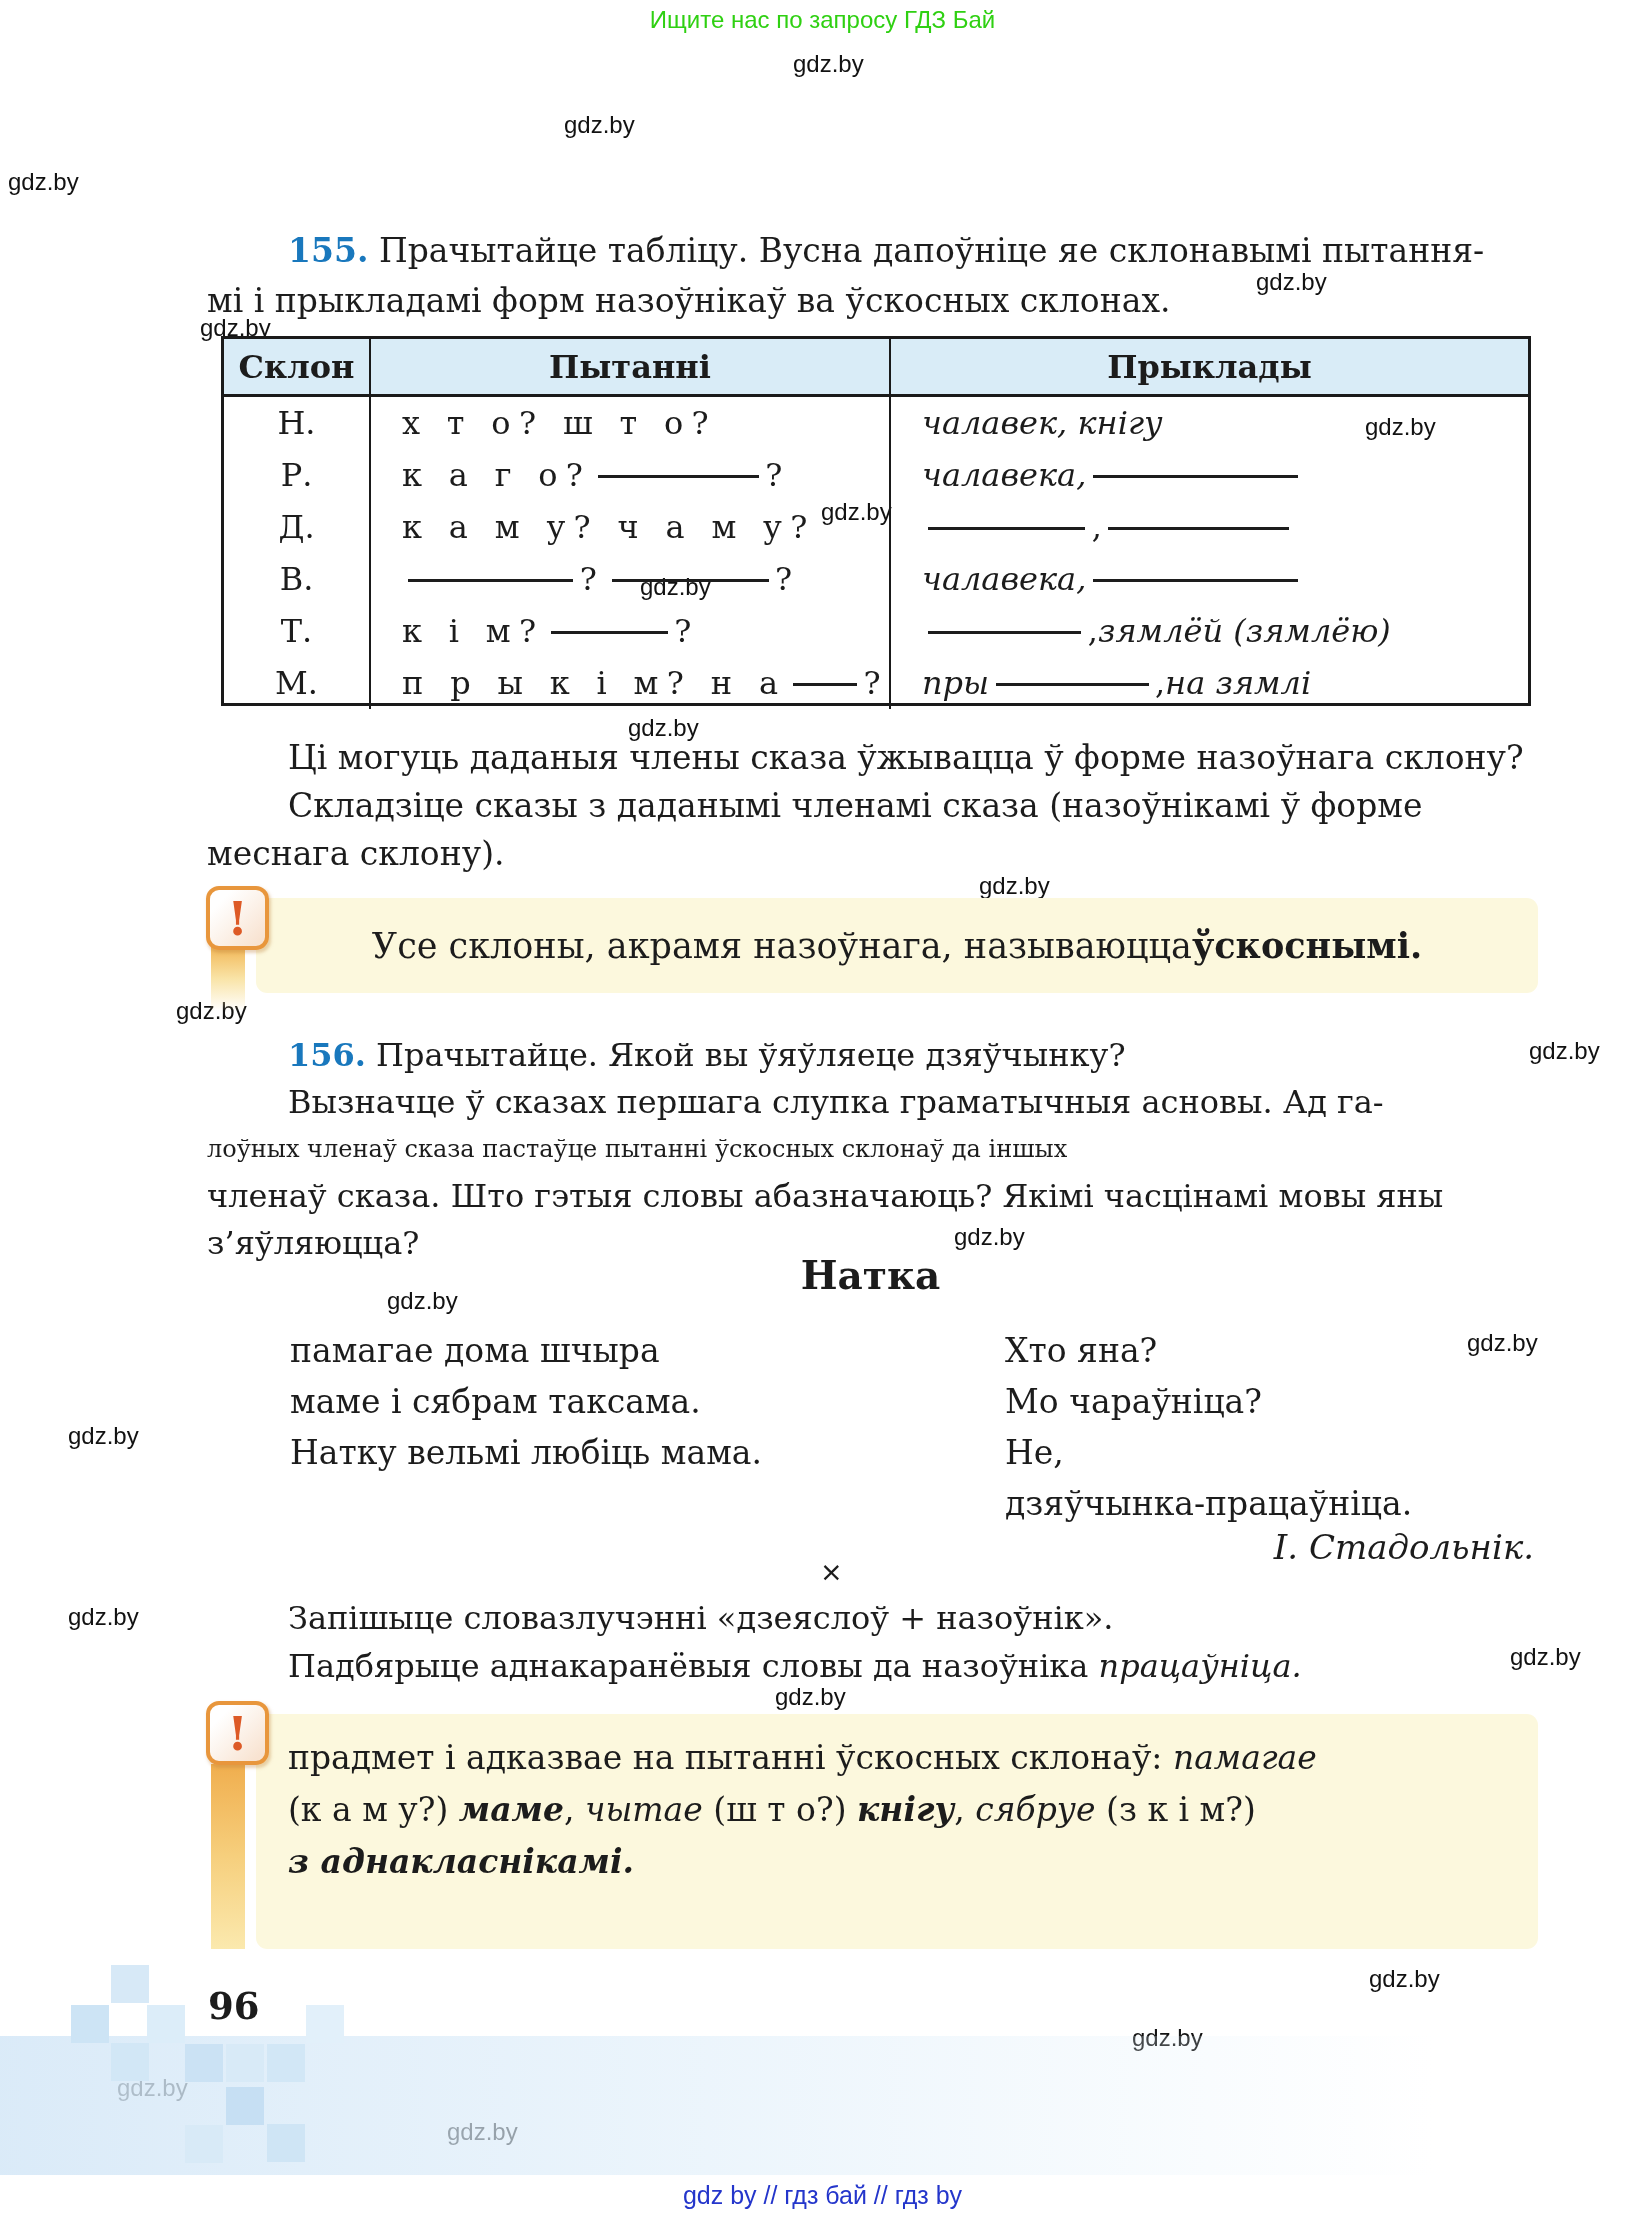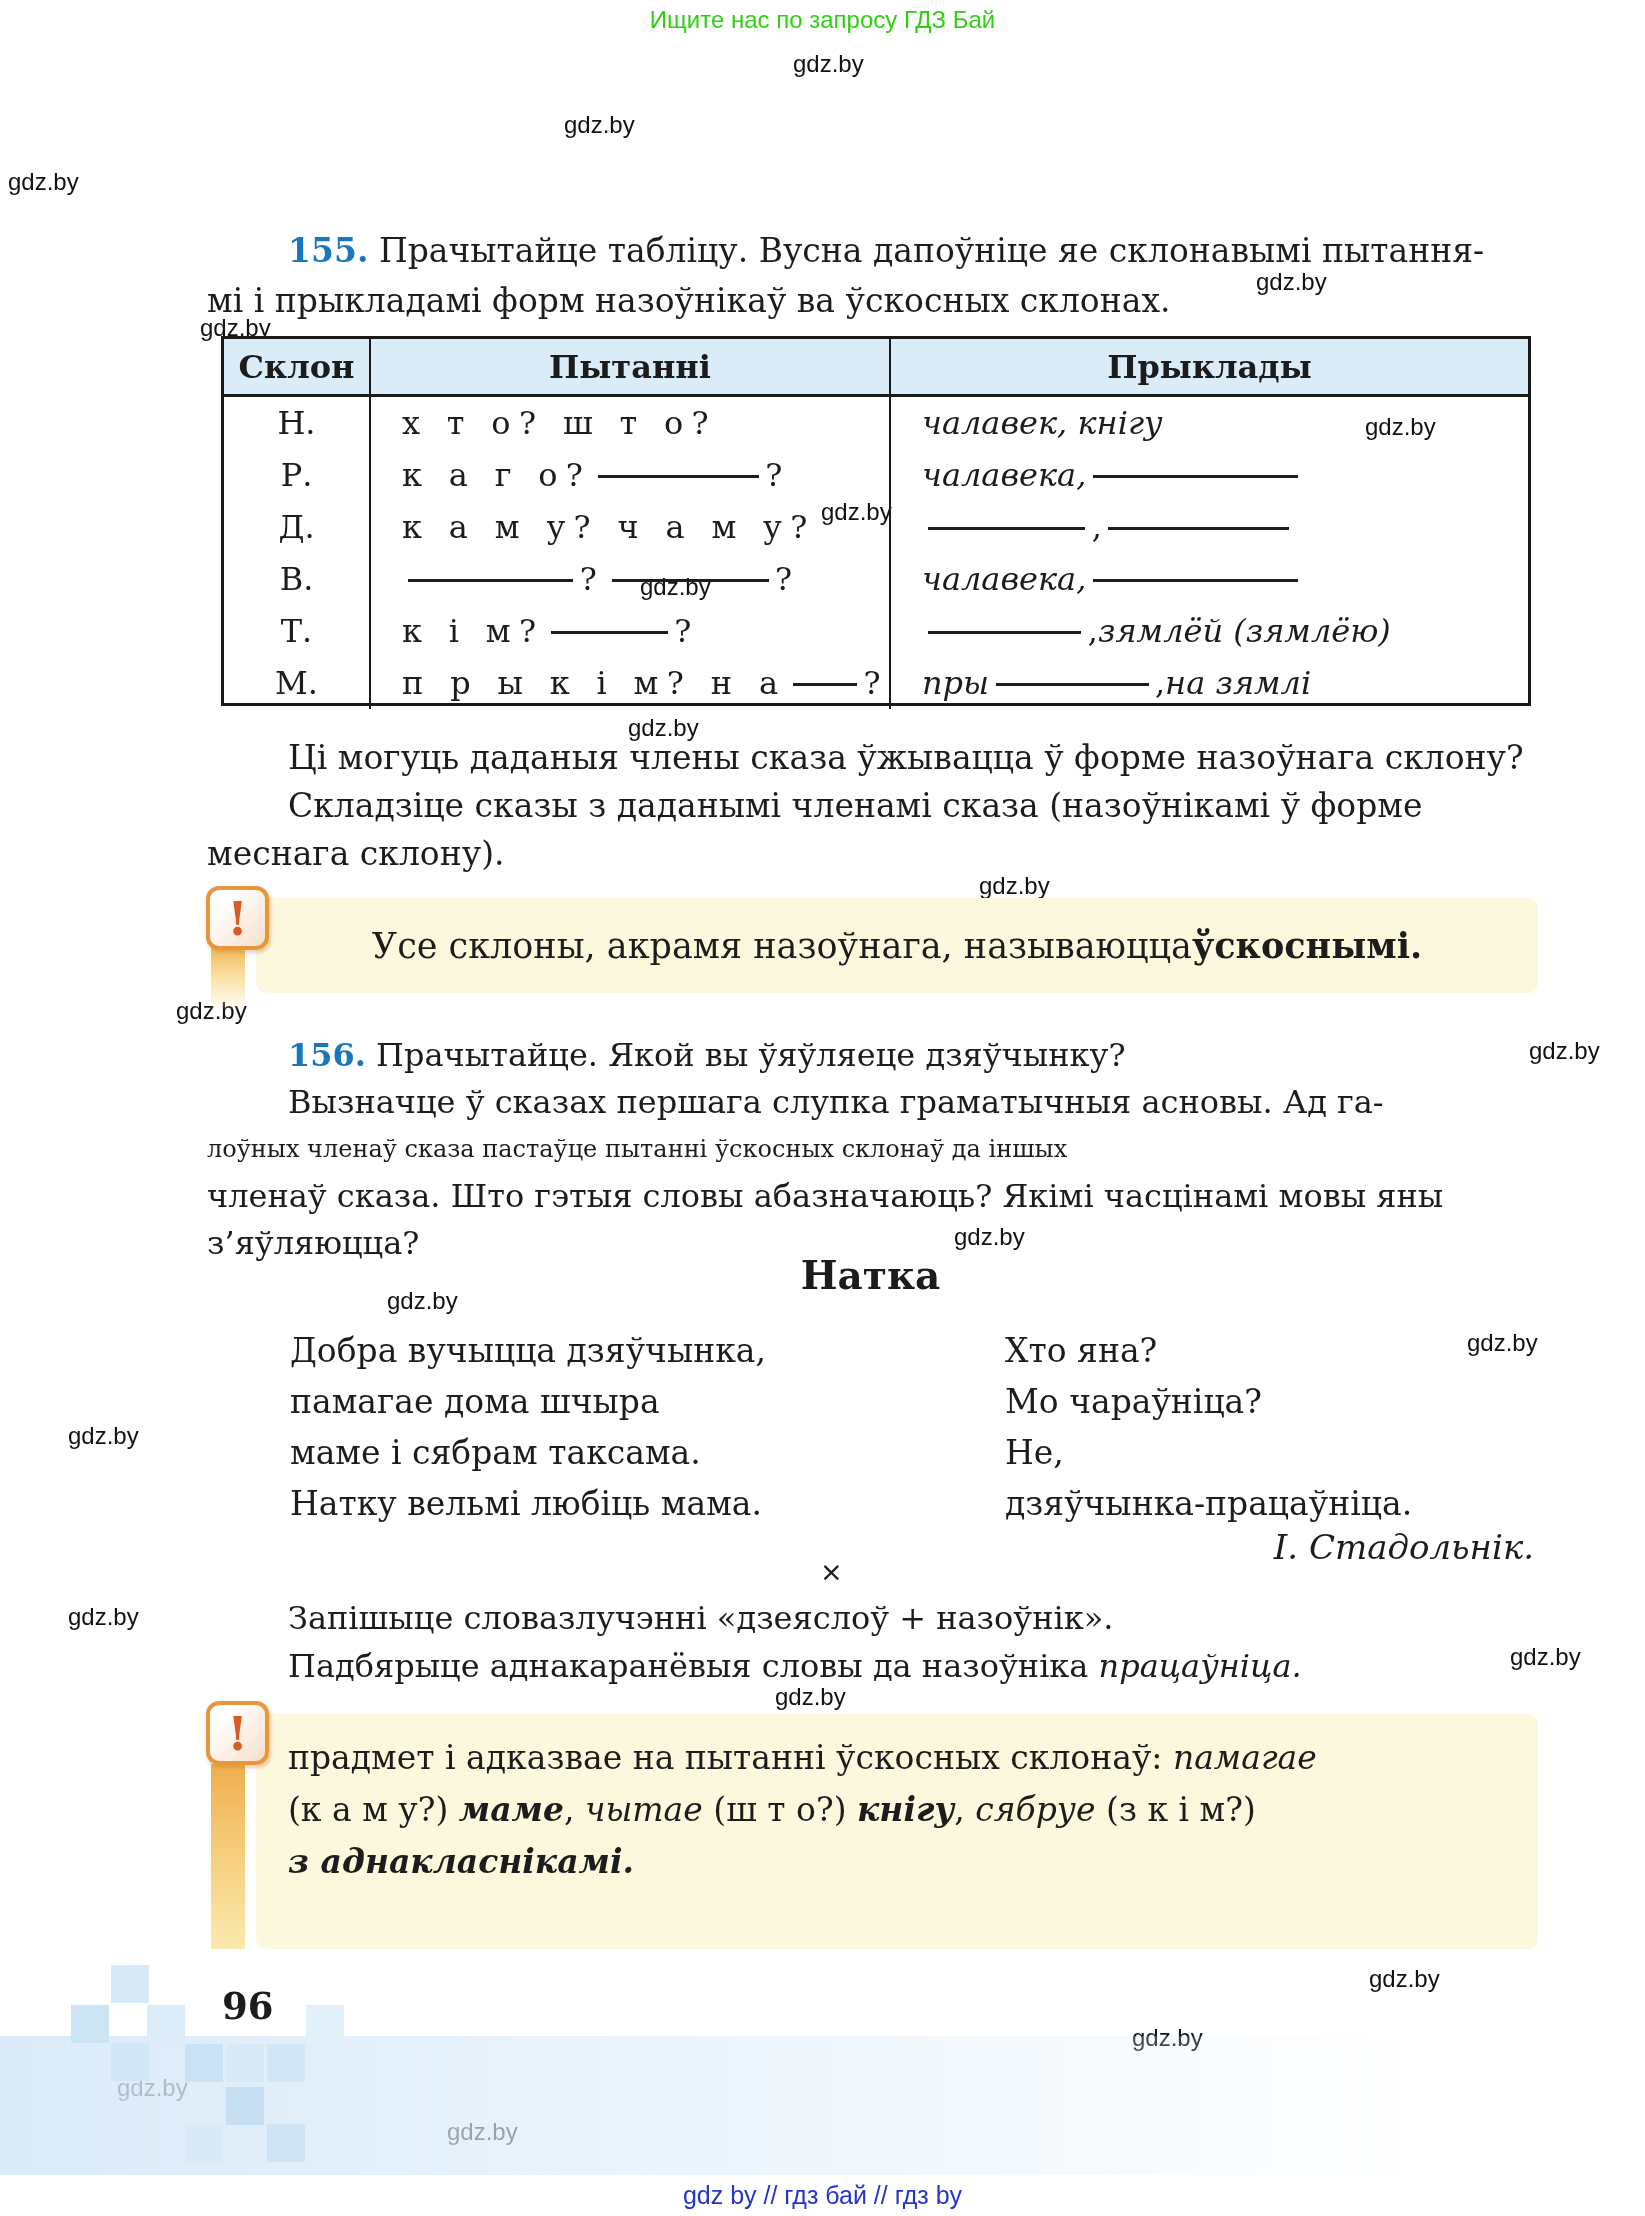--- a/index.html
+++ b/index.html
@@ -42,21 +42,21 @@
         display:flex;align-items:center;justify-content:center;
         font-weight:bold;font-size:47px;color:#dd5a26;box-shadow:1.6px 2.4px 3.2px rgba(190,130,60,.35);}
   .tail{position:absolute;left:211px;width:34px;}
   .tail1{top:947px;height:64px;background:linear-gradient(#f2b858,#f9e4a8,rgba(252,244,210,0));}
   .tail2{top:1764px;height:185px;background:linear-gradient(#f0ae4e,#f6cf7d,#fbe9ae);}
   
   .poem-line{white-space:nowrap;line-height:51px;font-size:33px;}
   .title{position:absolute;left:207px;top:1252px;width:1327px;text-align:center;font-weight:bold;font-size:39px;}
   .author{position:absolute;left:207px;top:1527px;width:1327px;text-align:right;font-style:italic;font-size:34px;white-space:nowrap;}
   .cross{position:absolute;left:820px;top:1556px;font-size:27px;font-family:"DejaVu Sans",sans-serif;}
-  .pnum{position:absolute;left:222px;top:1984px;font-size:37px;font-weight:bold;}
+  .pnum{position:absolute;left:208px;top:1984px;font-size:37px;font-weight:bold;}
   
   .wash{position:absolute;left:0;top:2036px;width:1434px;height:139px;
         background:linear-gradient(to right,rgba(212,231,247,0.85),rgba(224,239,250,0.55) 55%,rgba(238,247,252,0));}
   .sq{position:absolute;width:38px;height:38px;}
 </style>
 </head>
 <body>
 
 <div class="page">
 
@@ -196,21 +196,20 @@
       <span> </span><span>Прачытайце. Якой вы ўяўляеце дзяўчынку?</span>
     </div>
     <div class="line indent" style="line-height:47px;font-size:32px;">Вызначце ў сказах першага слупка граматычныя асновы. Ад га-</div>
     <div class="line" style="line-height:47px;font-size:24px;">лоўных членаў сказа пастаўце пытанні ўскосных склонаў да іншых</div>
     <div class="line" style="line-height:47px;font-size:32px;">членаў сказа. Што гэтыя словы абазначаюць? Якімі часцінамі мовы яны</div>
     <div class="line" style="line-height:47px;font-size:32px;">з’яўляюцца?</div>
   </div>
 
   <div class="title">Натка</div>
   <div class="abs" style="left:290px;top:1325px;">
-    <div class="poem-line">Добра вучыцца дзяўчынка,</div>
     <div class="poem-line">памагае дома шчыра</div>
     <div class="poem-line">маме і сябрам таксама.</div>
     <div class="poem-line">Натку вельмі любіць мама.</div>
   </div>
   <div class="abs" style="left:1005px;top:1325px;">
     <div class="poem-line">Хто яна?</div>
     <div class="poem-line">Мо чараўніца?</div>
     <div class="poem-line">Не,</div>
     <div class="poem-line">дзяўчынка-працаўніца.</div>
   </div>

